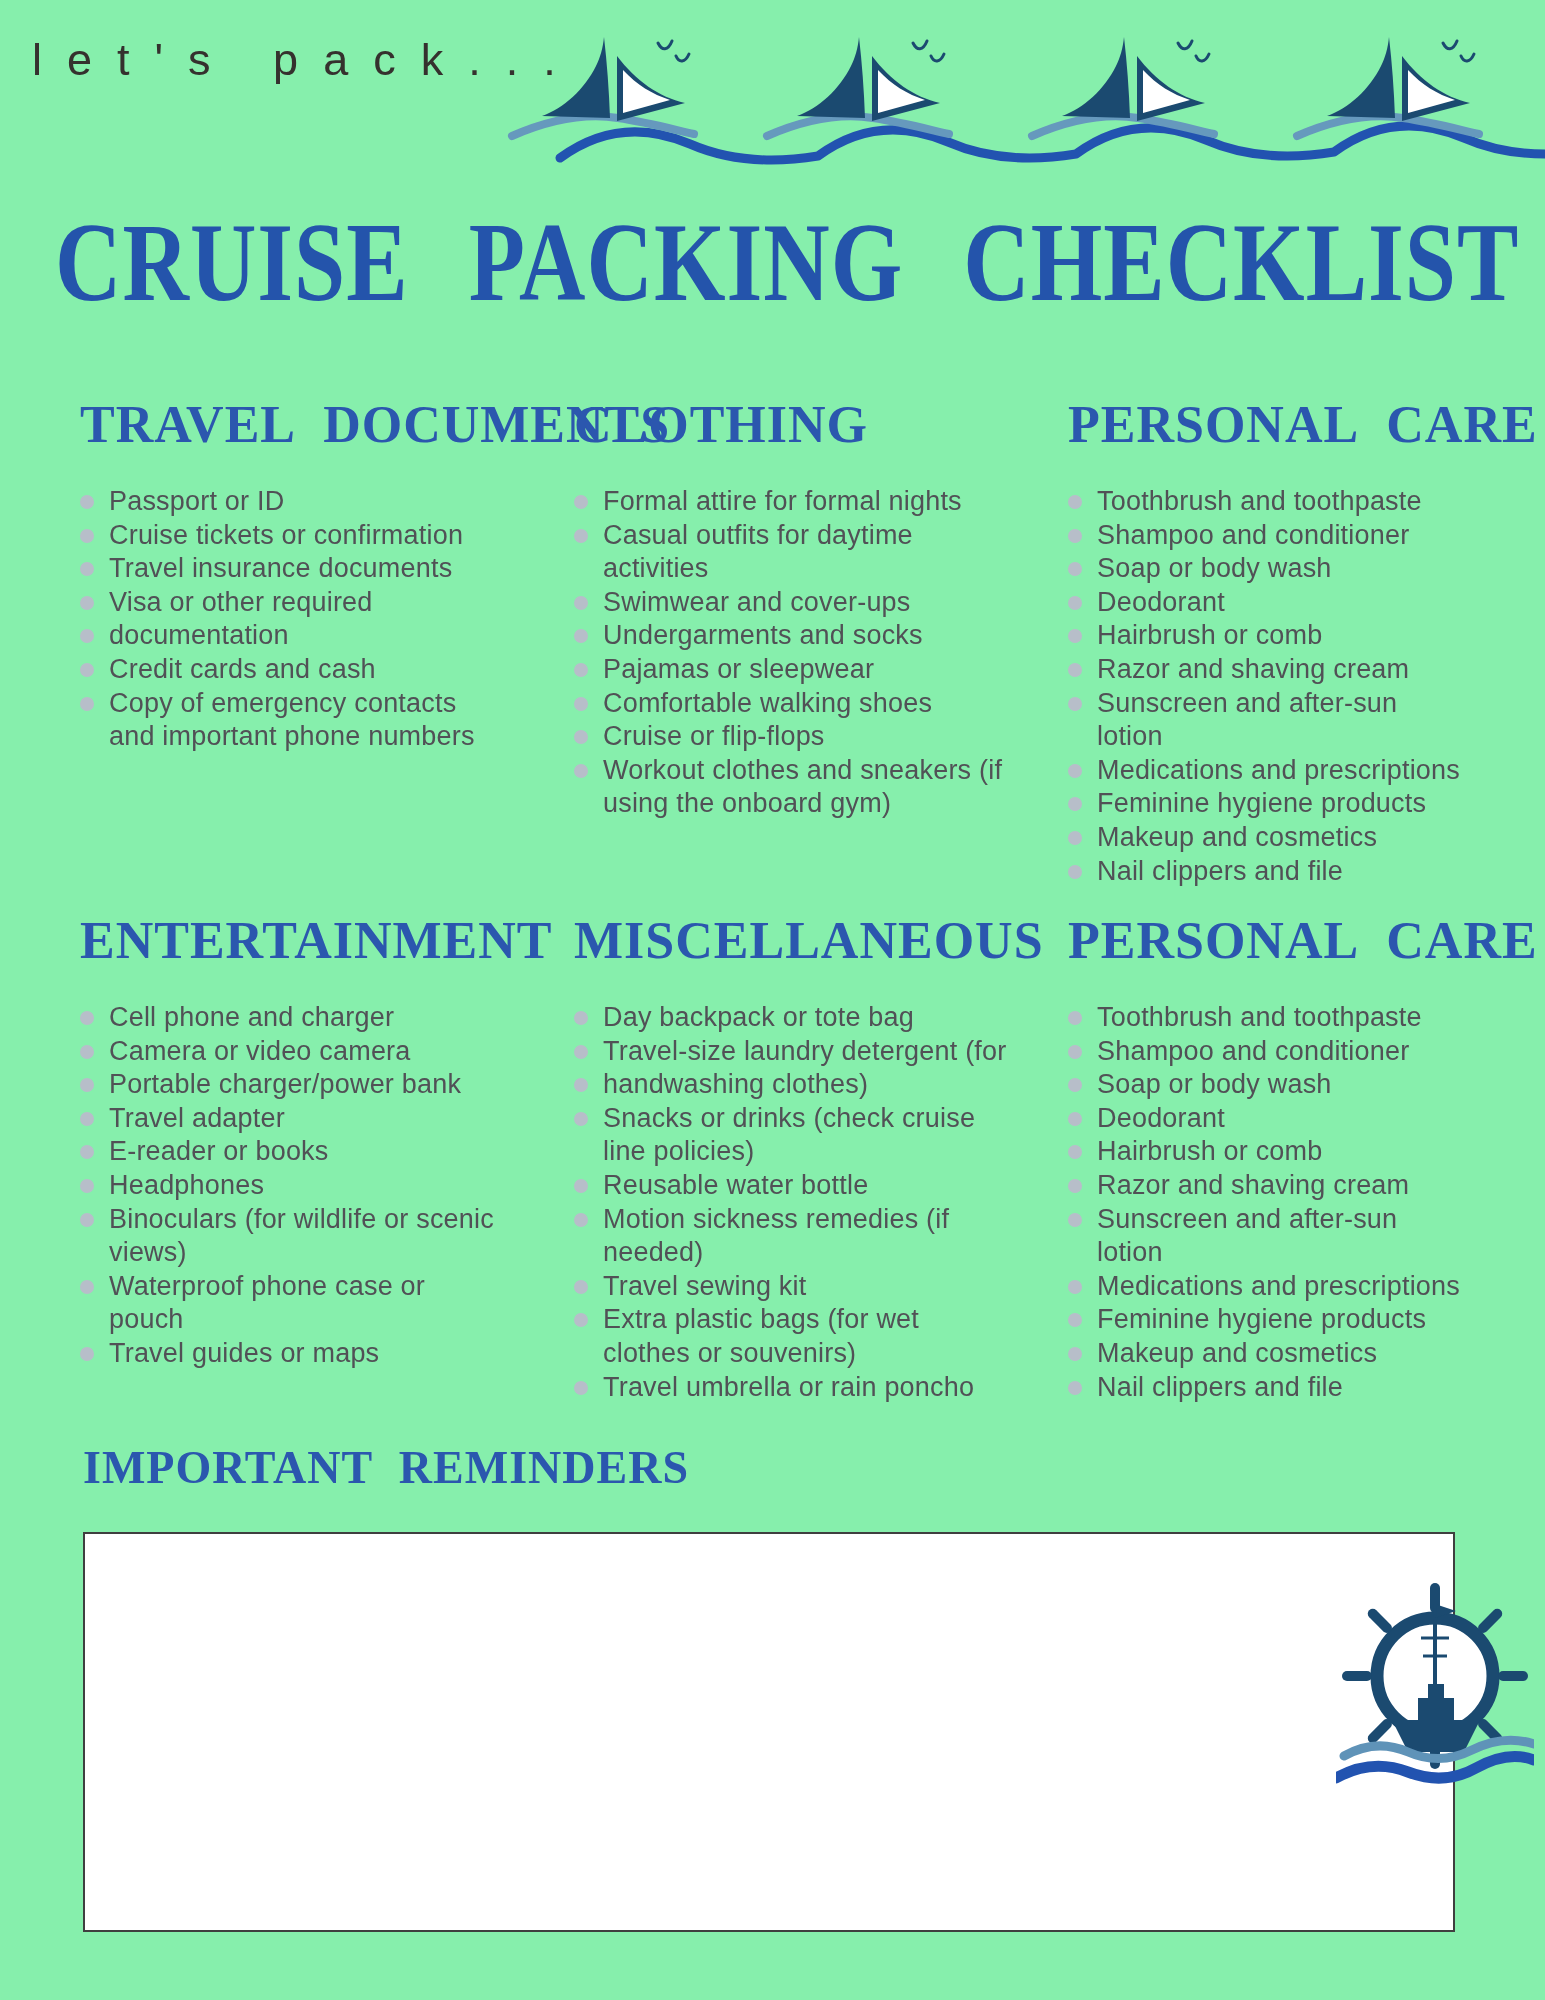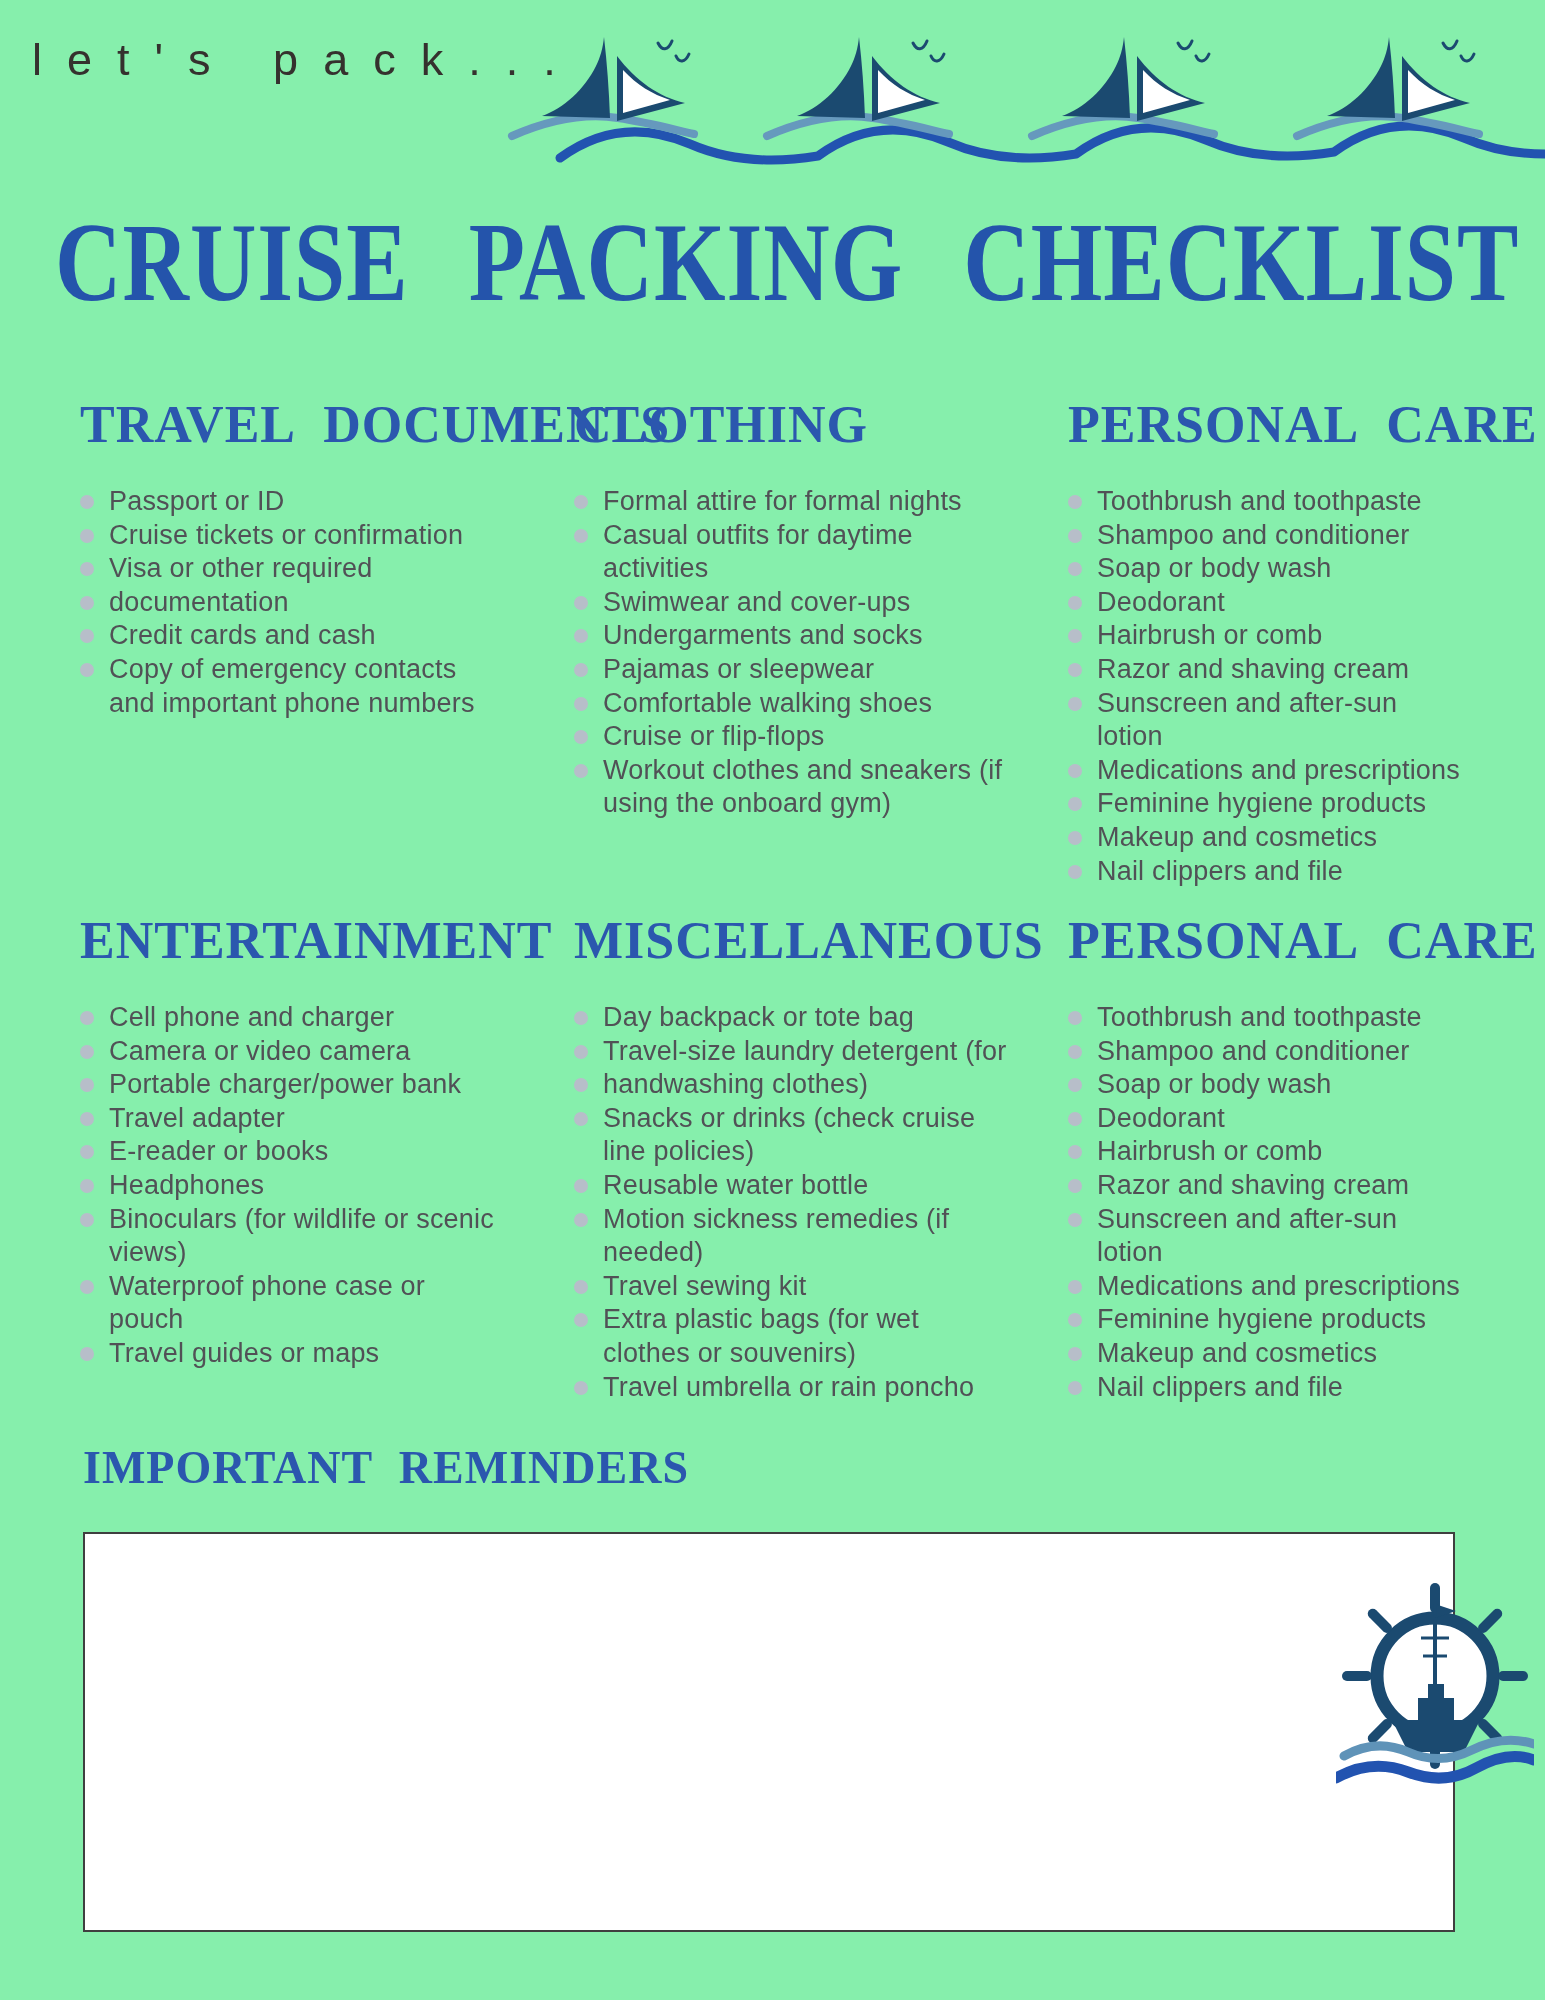--- a/index.html
+++ b/index.html
@@ -70,20 +70,24 @@
   <section class="sec">
     <h2 class="sec-title">TRAVEL DOCUMENTS</h2>
     <ul class="sec-list">
           <li>
             <span class="dot"></span>
             <span class="itx">Passport or ID</span>
           </li>
           <li>
             <span class="dot"></span>
             <span class="itx">Cruise tickets or confirmation</span>
+          </li>
+          <li>
+            <span class="dot"></span>
+            <span class="itx">Travel insurance documents</span>
           </li>
           <li>
             <span class="dot"></span>
             <span class="itx">Visa or other required</span>
           </li>
           <li>
             <span class="dot"></span>
             <span class="itx">documentation</span>
           </li>
           <li>

